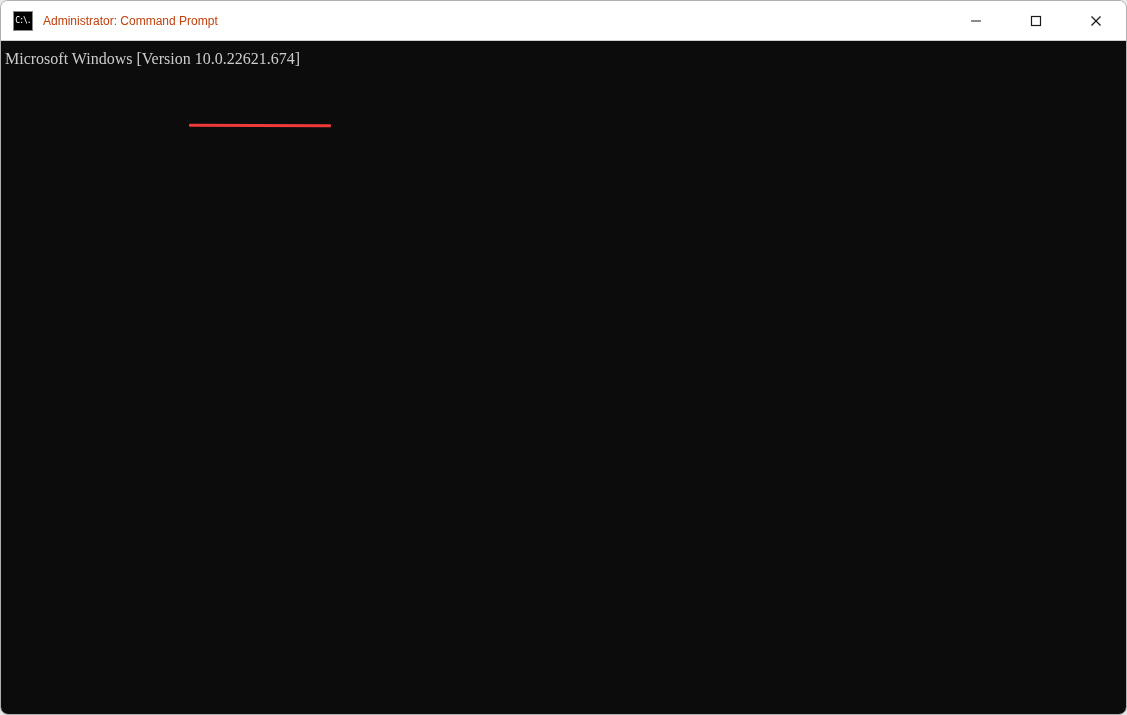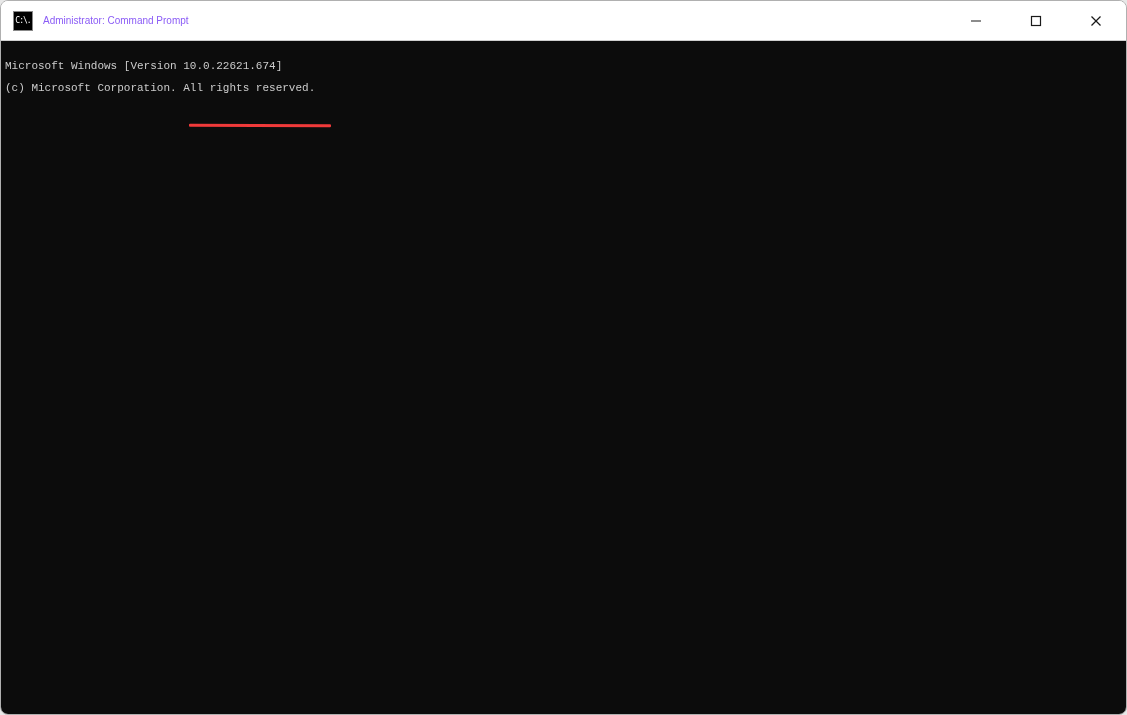--- a/index.html
+++ b/index.html
@@ -42,22 +42,22 @@
       display: flex;
       align-items: center;
       justify-content: center;
       font-size: 8px;
       color: #fff;
       font-family: monospace;
       letter-spacing: -1px;
     }
     .titlebar-title {
       flex: 1;
-      font-size: 10px;
-      color: #8b5cf6;
+      font-size: 12px;
+      color: #c2410c;
     }
     .window-controls {
       display: flex;
       height: 100%;
     }
     .win-btn {
       width: 60px;
       height: 100%;
       display: flex;
       align-items: center;
@@ -67,24 +67,24 @@
       cursor: pointer;
     }
     .win-btn svg {
       width: 12px;
       height: 12px;
     }
     .terminal {
       flex: 1;
       background: #0c0c0c;
       color: #cccccc;
-      font-family: Liberation Mono, monospace;
-      font-size: 11px;
+      font-family: Liberation Serif, serif;
+      font-size: 16px;
       line-height: 22px;
-      padding: 14px 4px;
+      padding: 7px 4px;
       overflow: hidden;
       position: relative;
     }
     .term-line {
       white-space: pre;
     }
     .underline-annotation {
       position: absolute;
       height: 3px;
       background: #f03a3a;
@@ -116,18 +116,17 @@
         <svg viewBox="0 0 12 12">
             <line x1="1.5" y1="1.5" x2="10.5" y2="10.5" stroke="#1a1a1a" stroke-width="1.2"></line>
             <line x1="10.5" y1="1.5" x2="1.5" y2="10.5" stroke="#1a1a1a" stroke-width="1.2"></line>
           </svg>
       </button>
     </div>
   </div>
 
   <div class="terminal">
     <div class="term-line">Microsoft Windows [Version 10.0.22621.674]</div>
-    <div class="term-line">(c) Microsoft Corporation. All rights reserved.</div>
     <div class="term-line"></div>
 
     <div class="underline-annotation" style="left:188px;top:83px;width:142px;"></div>
   </div>
 </div>
 
 </body></html>

